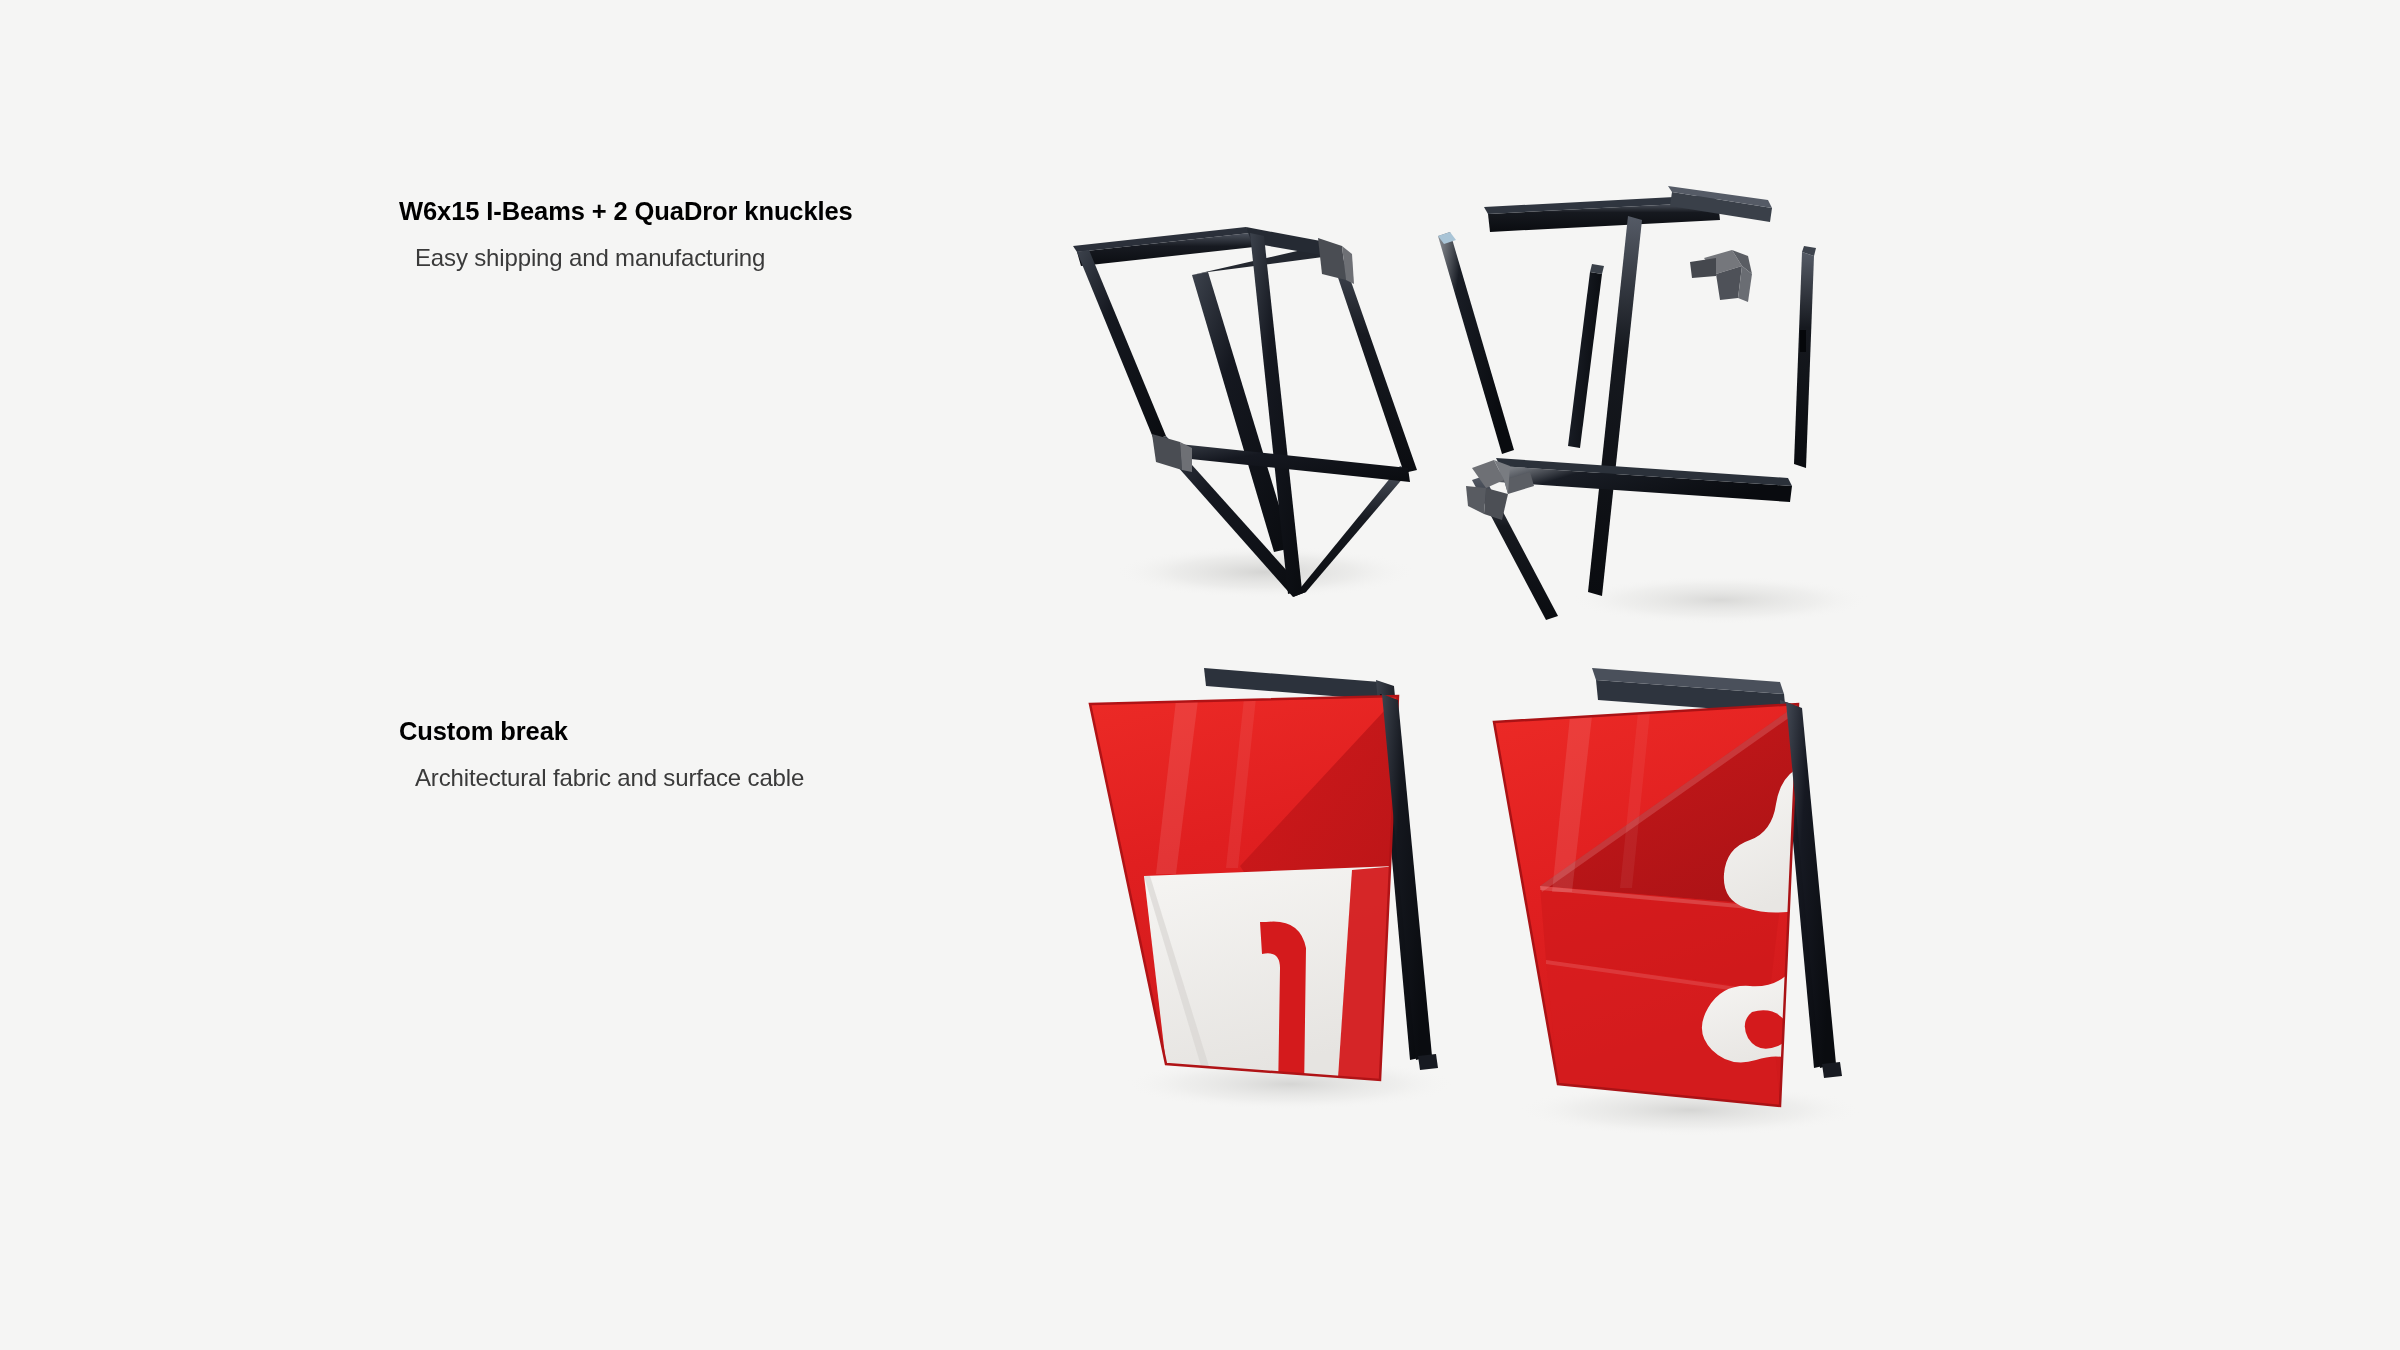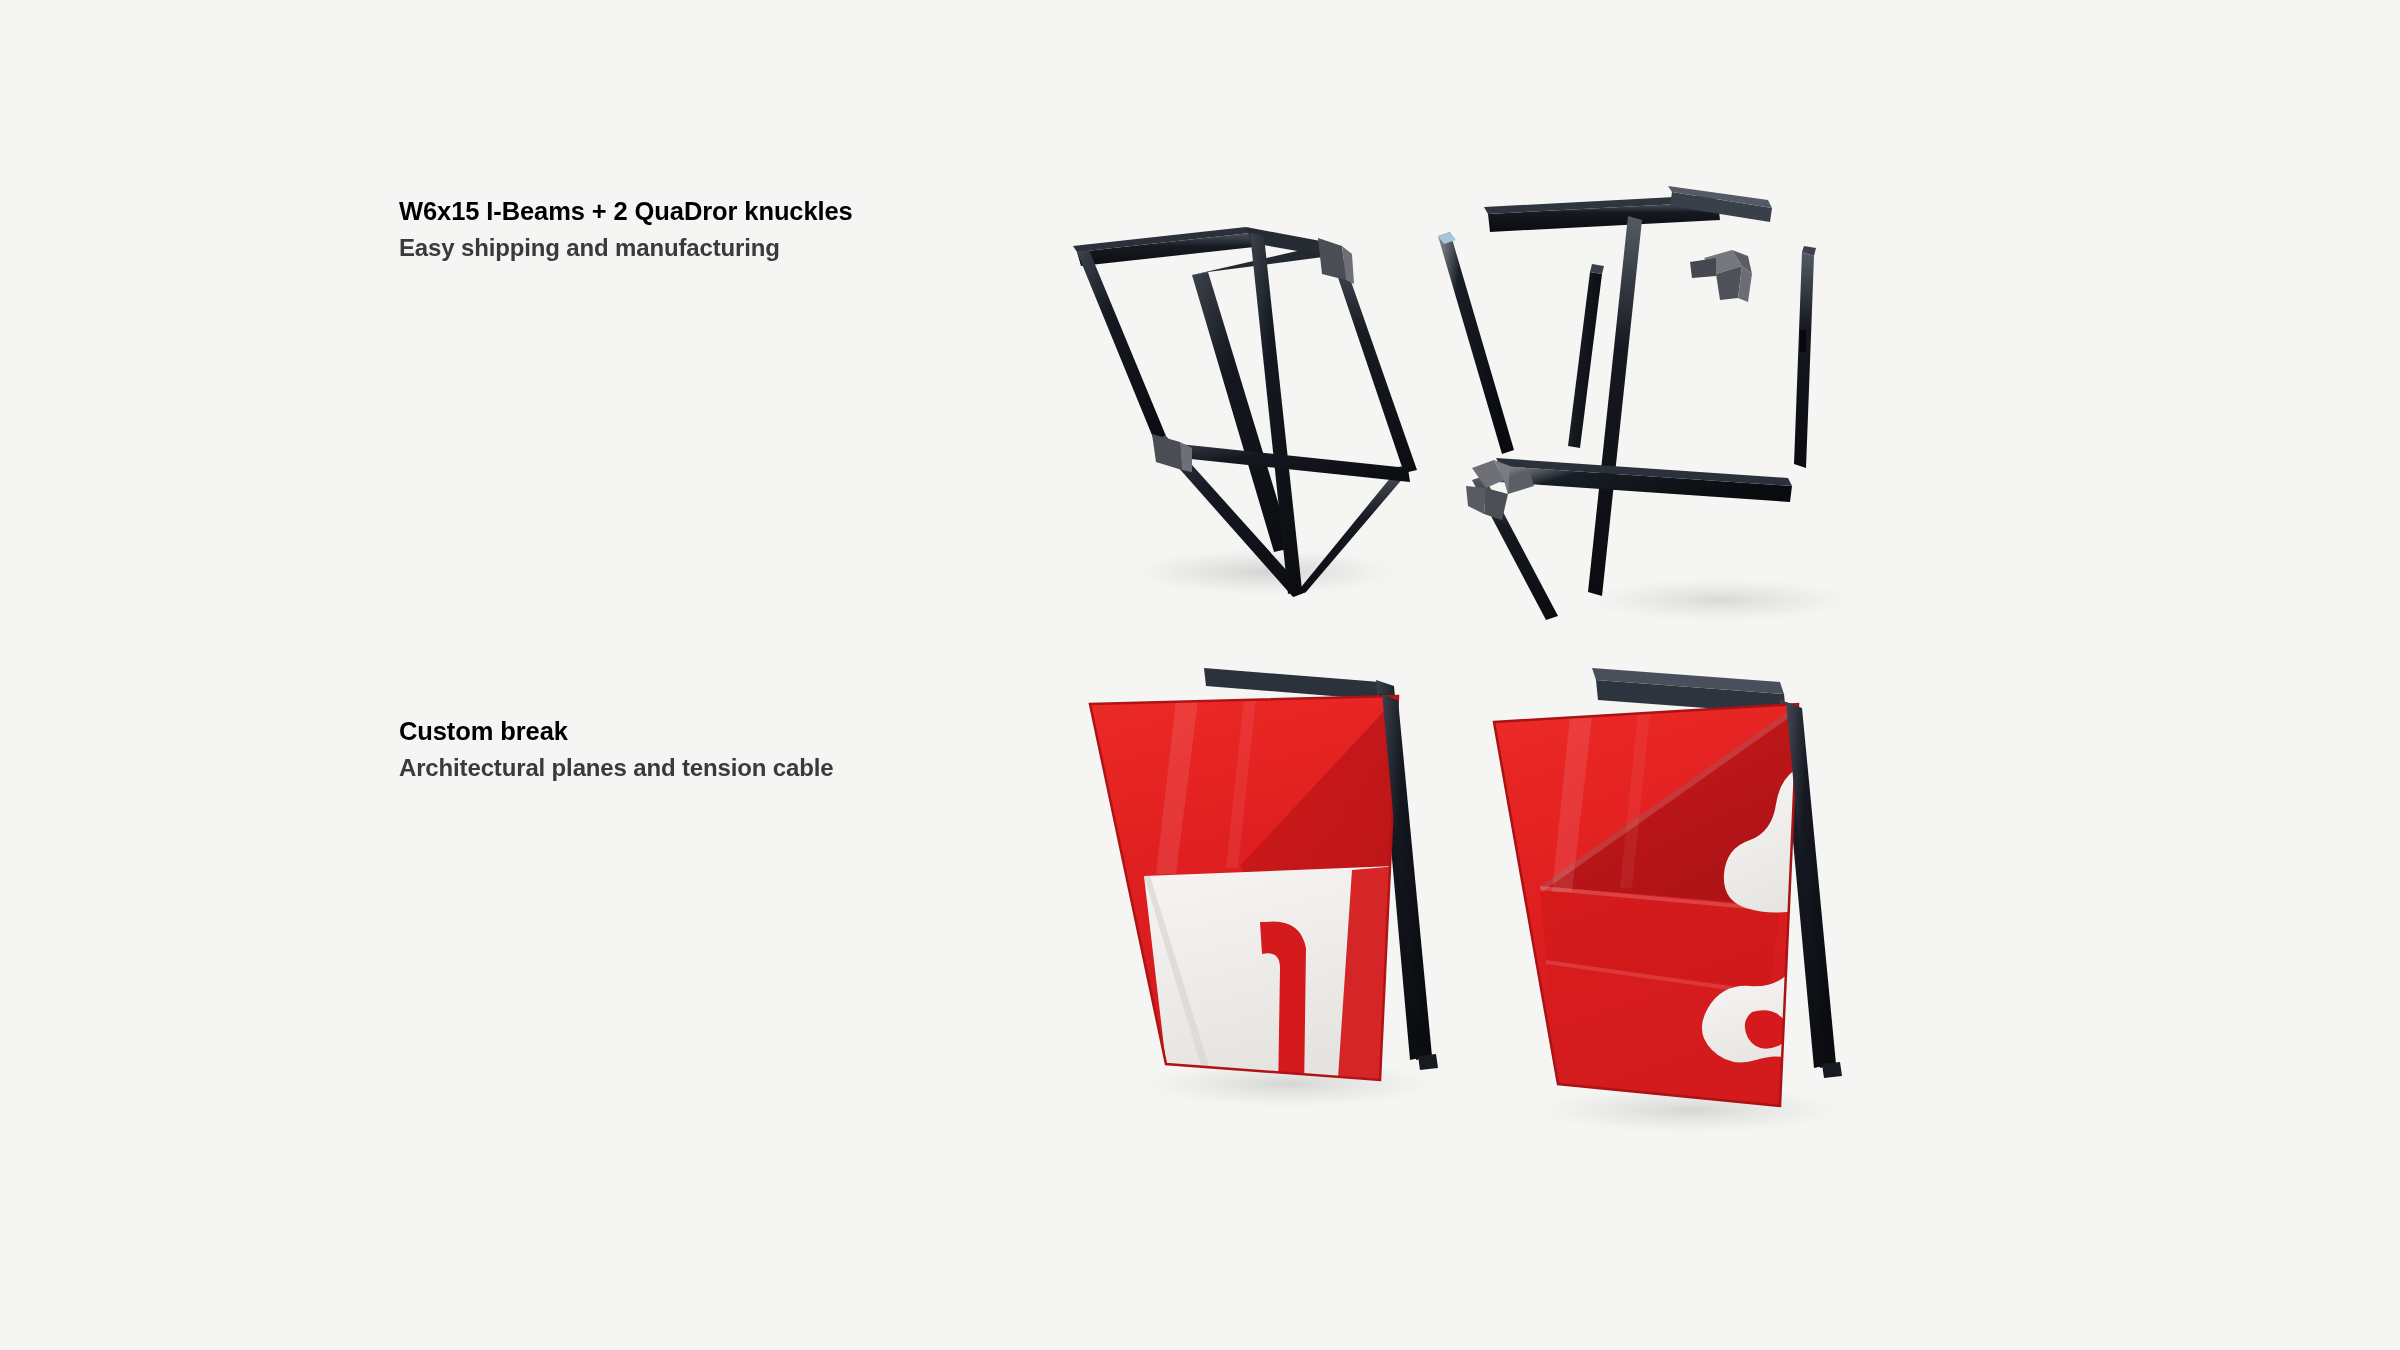--- a/index.html
+++ b/index.html
@@ -35,24 +35,24 @@
     font-size: 25.5px;
     font-weight: 700;
     letter-spacing: -0.1px;
     color: #000000;
     line-height: 1.18;
     margin: 0 0 6px 0;
     white-space: nowrap;
   }
   .cap-body {
     font-size: 24px;
-    font-weight: 700;
+    font-weight: 400;
     color: #3a3a3a;
     line-height: 1.32;
-    margin: 0;
+    margin: 16px;
     letter-spacing: -0.15px;
   }
   .cap-body span { display: block; }
 
   
   .render {
     position: absolute;
   }
   .render svg { display: block; overflow: visible; }
 
@@ -71,21 +71,21 @@
 <div class="stage">
 
   <div class="caption caption-1">
     <p class="cap-title">W6x15 I-Beams + 2 QuaDror knuckles</p>
     <p class="cap-body">Easy shipping and manufacturing</p>
   </div>
 
   <div class="caption caption-2">
     <p class="cap-title">Custom break</p>
     <p class="cap-body">
-      <span>Architectural planes and tension cable</span>
+      <span>Architectural fabric and surface cable</span>
     </p>
   </div>
 
   <div class="render render-frame">
     <svg viewBox="0 0 420 460" width="420" height="460">
       <defs>
         <linearGradient id="beamA" x1="0" y1="0" x2="1" y2="1">
           <stop offset="0" stop-color="#3c424c"></stop>
           <stop offset="0.35" stop-color="#151820"></stop>
           <stop offset="1" stop-color="#0a0c10"></stop>

